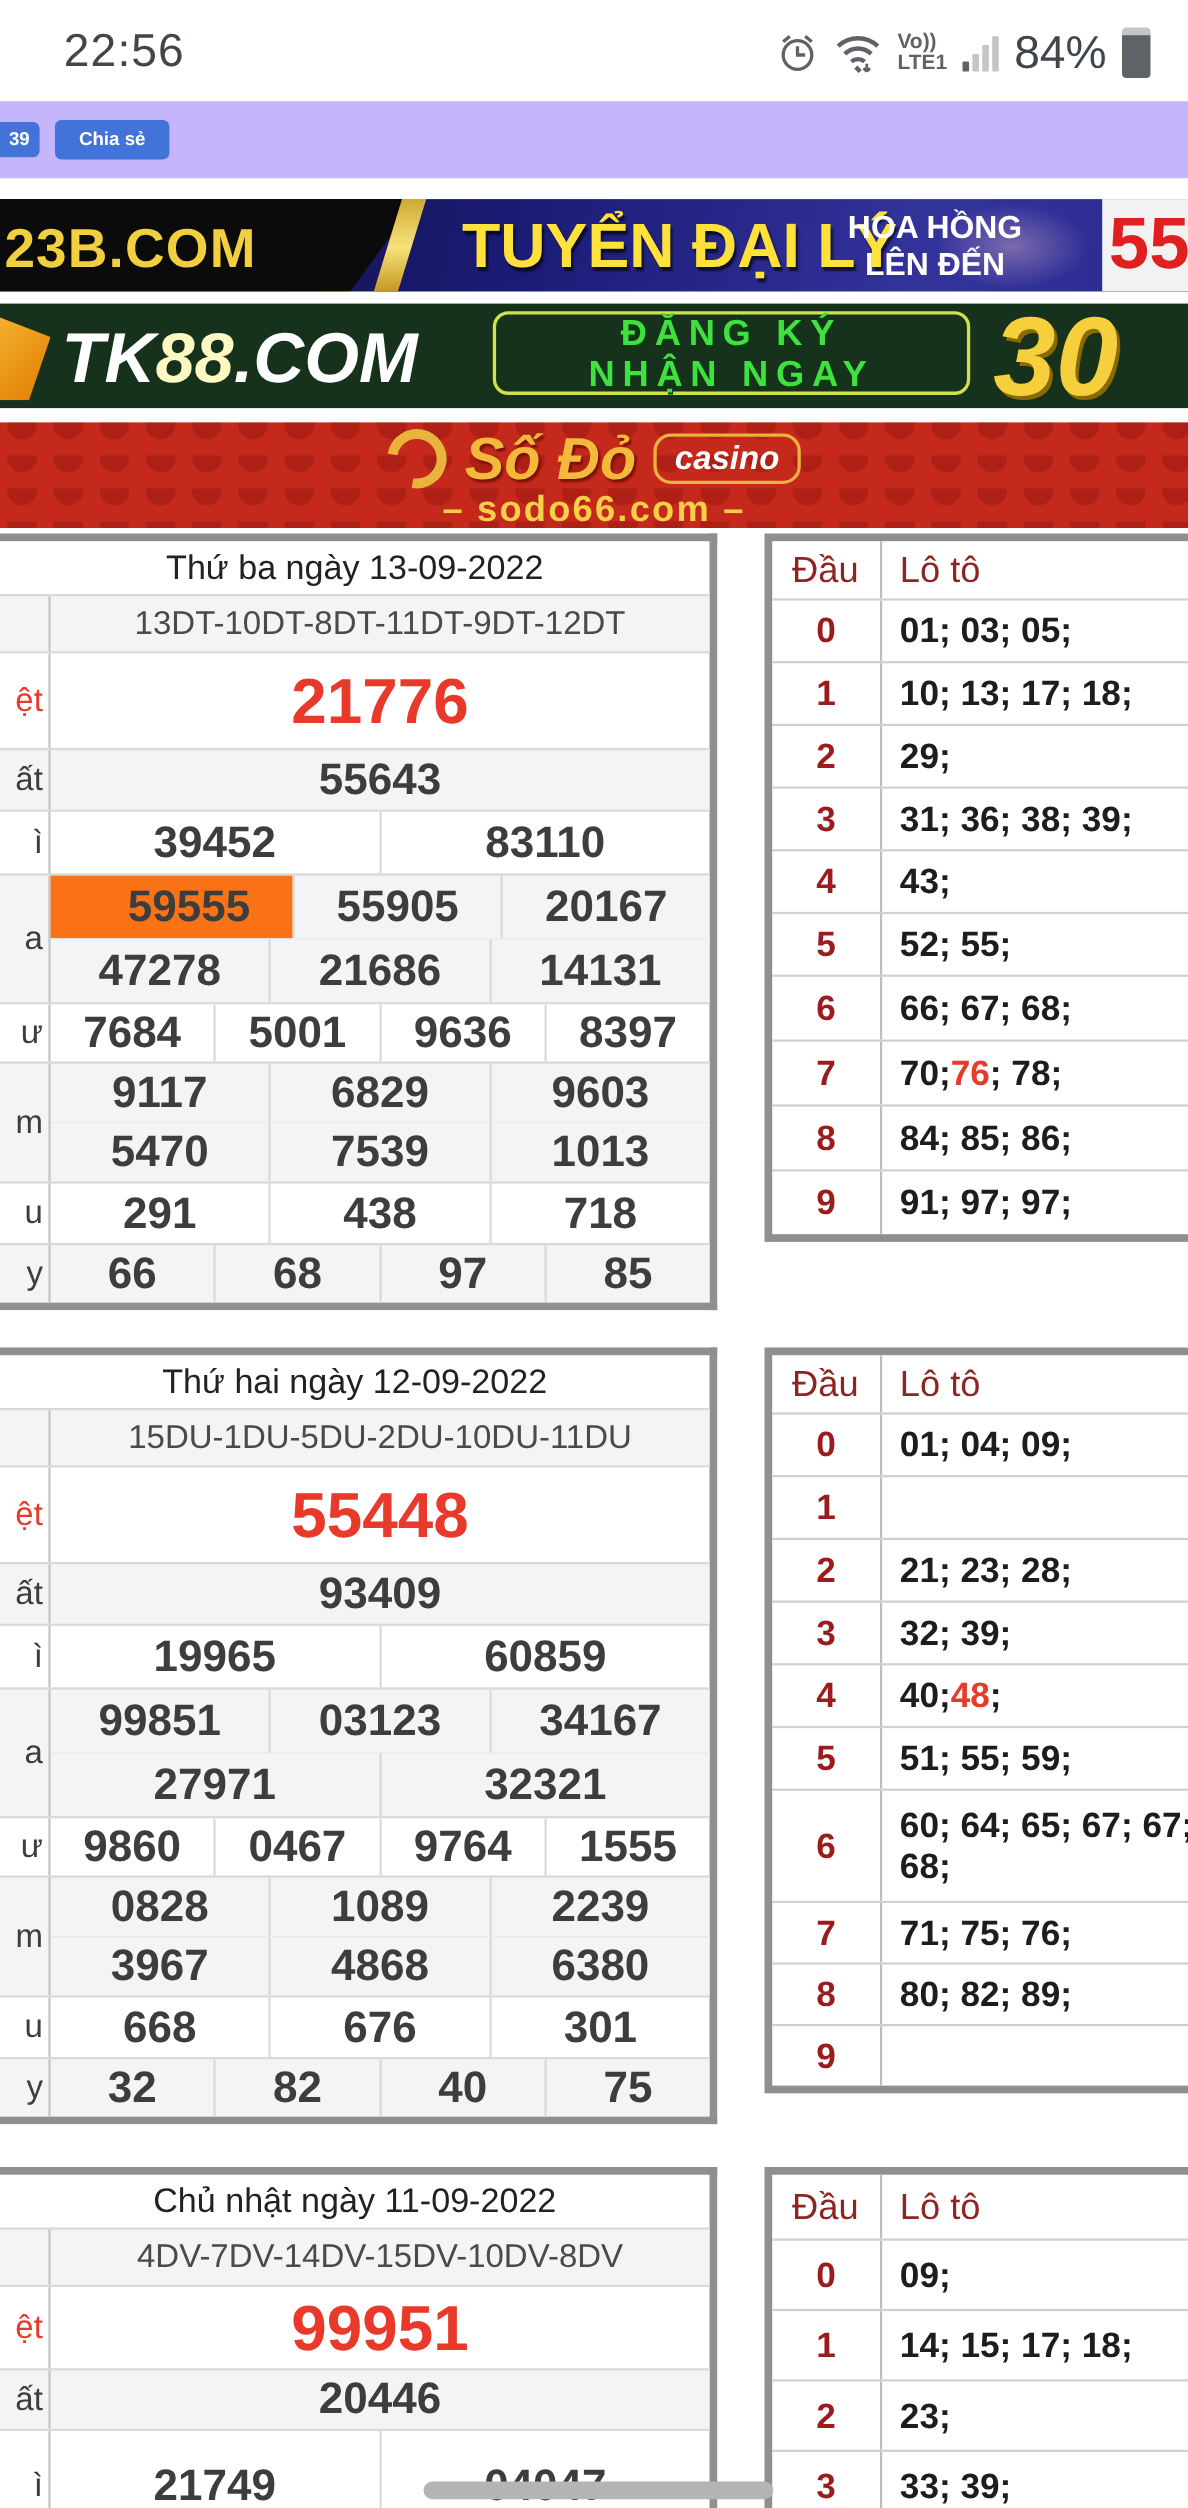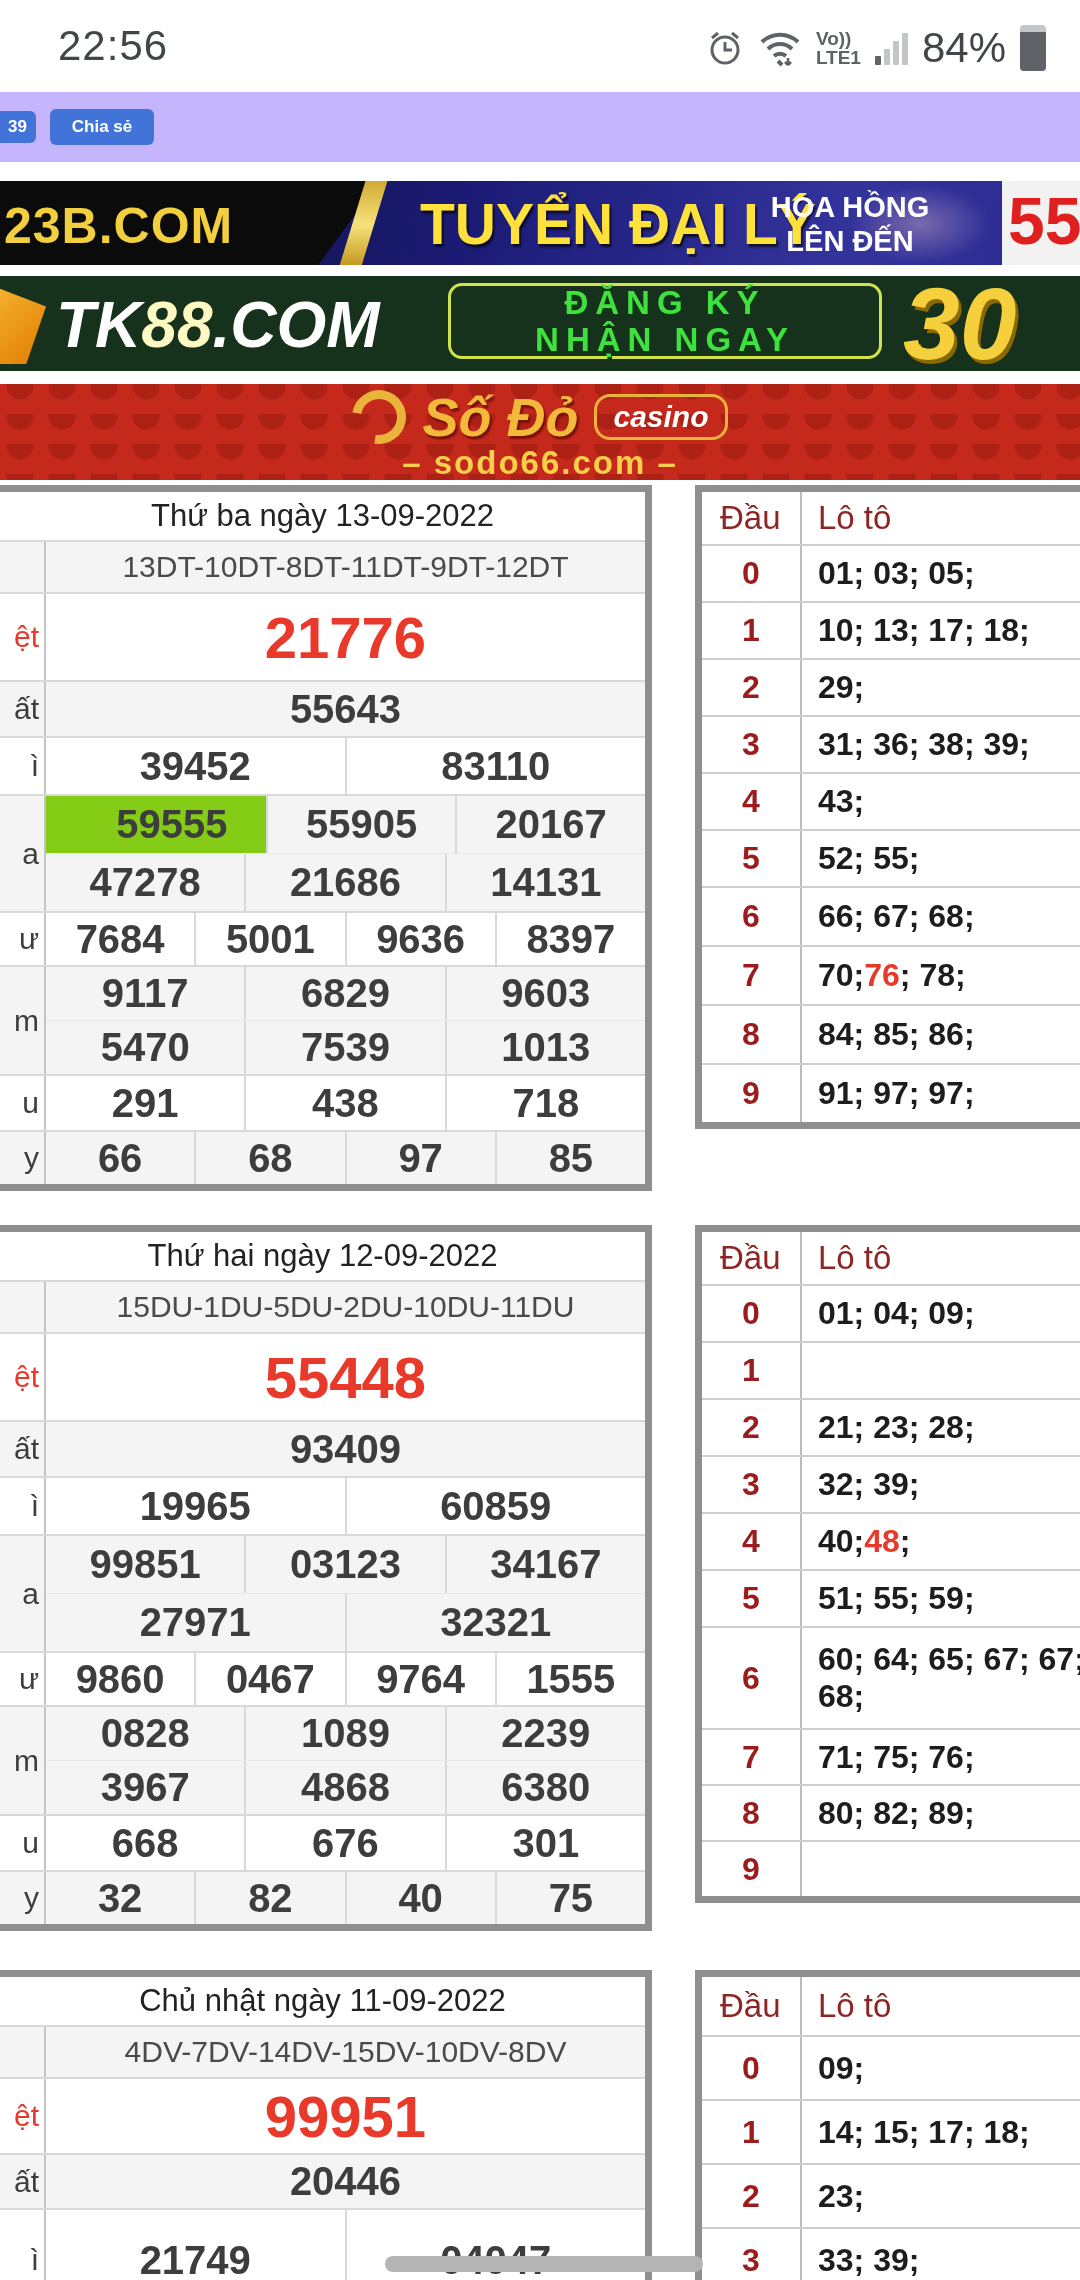--- a/index.html
+++ b/index.html
@@ -61,21 +61,21 @@
   .lab.red{color:#e8392b;}
   .daterow{display:flex;align-items:center;justify-content:center;font-size:31px;color:#222;}
   .cells{flex:1;display:flex;min-width:0;}
   .cell{flex:1;display:flex;align-items:center;justify-content:center;font-weight:700;font-size:40px;color:#3d3d3d;min-width:0;}
   .cell + .cell{border-left:2px solid #d9d9d9;}
   .cell.code{font-weight:400;font-size:30px;color:#4a4a4a;}
   .cell.db{color:#e8392b;font-size:58px;}
   .stack{flex:1;display:flex;flex-direction:column;min-width:0;}
   .stack .cells{flex:1;}
   .stack .cells + .cells{border-top:1px solid #e8e8e8;}
-  .hl{background:#84cc16;padding-left:32px;}
+  .hl{background:#f97316;padding-left:32px;}
   
   .loto{position:absolute;left:695px;width:640px;box-sizing:border-box;background:#fff;border:7px solid #8f8f8f;}
   .lrow{display:flex;align-items:stretch;}
   .lrow + .lrow{border-top:2px solid #cfcfcf;}
   .dau{width:100px;flex:none;border-right:2px solid #bdbdbd;display:flex;align-items:center;justify-content:center;font-weight:700;font-size:32px;color:#9b1c1c;box-sizing:border-box;}
   .lval{flex:1;display:flex;align-items:center;padding-left:16px;font-weight:700;font-size:32px;color:#1d1d1d;white-space:pre-line;min-width:0;}
   .lhead .dau{font-weight:400;color:#8d2622;font-size:33px;justify-content:flex-start;padding-left:18px;}
   .lhead .lval{font-weight:400;color:#8d2622;font-size:33px;}
   .seg-red{color:#e8392b;}
   

